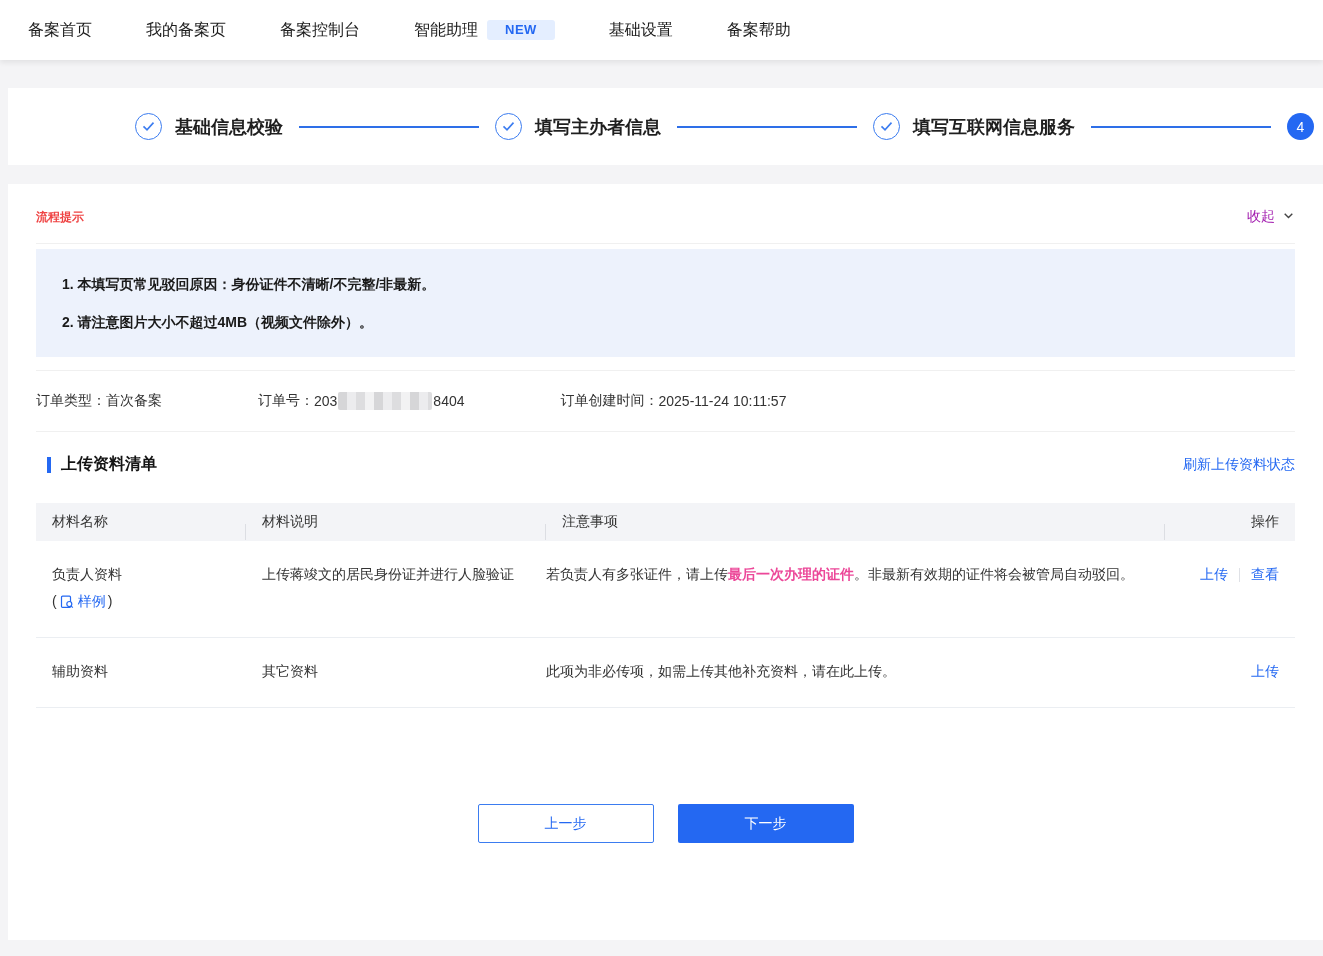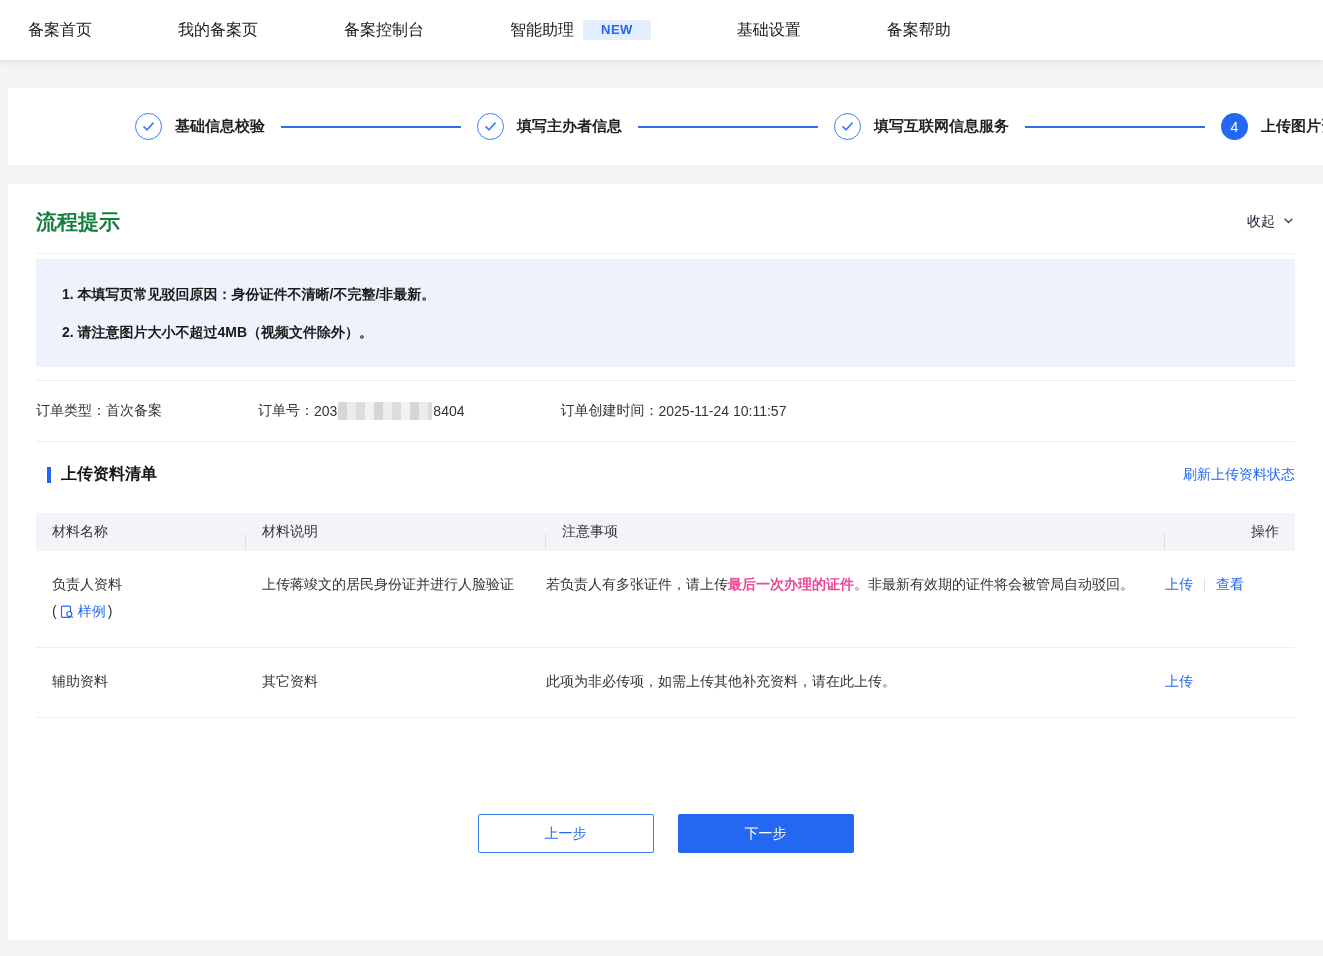--- a/index.html
+++ b/index.html
@@ -6,21 +6,21 @@
   html,body { margin:0; padding:0; }
   body {
     width:1323px; height:956px; overflow:hidden;
     background:#f4f4f6;
     font-family:"Liberation Sans","DejaVu Sans",sans-serif;
     color:#1a1a1a;
   }
   
   .topnav {
     background:#fff; height:60px;
-    display:flex; align-items:center; gap:86px;
+    display:flex; align-items:center; gap:54px;
     padding:0 28px;
     box-shadow:0 3px 5px rgba(0,0,0,0.07);
     position:relative; z-index:2;
   }
   .nav-item { font-size:16px; color:#1c1c1c; display:flex; align-items:center; cursor:pointer; white-space:nowrap; }
   .badge-new {
     margin-left:9px; background:#e4eeff; color:#2468f2;
     font-size:13px; font-weight:700; letter-spacing:.5px;
     padding:2px 18px; border-radius:3px; line-height:16px;
   }
@@ -34,33 +34,33 @@
   .step { display:flex; align-items:center; flex:none; }
   .step-circle {
     width:27px; height:27px; border-radius:50%;
     border:1.6px solid #3b7cf0; background:#fff;
     display:flex; align-items:center; justify-content:center; flex:none;
   }
   .step-circle.current {
     border:none; background:#2468f2; color:#fff;
     font-size:14px; font-weight:500;
   }
-  .step-label { margin:0 16px 0 13px; font-size:15px; font-weight:700; color:#1f1f1f; white-space:nowrap; }
+  .step-label { margin:0 16px 0 13px; font-size:18px; font-weight:700; color:#1f1f1f; white-space:nowrap; }
   .step-line { width:180px; height:2px; background:#2e6fe8; flex:none; margin-right:16px; }
   
   .main-card {
     margin:19px 0 0 8px; width:1315px; height:756px;
     background:#fff; padding:0 28px;
   }
   .section-head {
     display:flex; justify-content:space-between; align-items:center;
     padding:24px 0 17px; border-bottom:1px solid #f0f0f0;
   }
-  .section-title { font-size:21px; font-weight:700; color:#15803d; }
-  .collapse { font-size:14px; color:#0f172a; display:flex; align-items:center; gap:7px; cursor:pointer; }
+  .section-title { font-size:12px; font-weight:700; color:#ef4444; }
+  .collapse { font-size:14px; color:#a21caf; display:flex; align-items:center; gap:7px; cursor:pointer; }
   .notice { margin-top:5px; background:#edf2fc; padding:16px 26px; }
   .notice p { margin:0; font-size:14px; font-weight:600; line-height:38px; color:#1a1a1a; }
   .order-row {
     margin-top:13px; border-top:1px solid #f0f0f0; border-bottom:1px solid #f0f0f0;
     padding:21px 0; font-size:14px; color:#333;
     display:flex; align-items:center;
   }
   .order-item { display:flex; align-items:center; white-space:nowrap; }
   .order-item + .order-item { margin-left:96px; }
   .blur-chip {
@@ -81,21 +81,21 @@
   .th.sep::after { content:""; position:absolute; right:0; top:11px; width:1px; height:16px; background:#dcdee3; }
   .c1 { width:210px; flex:none; }
   .c2 { width:300px; flex:none; }
   .c3 { flex:1; padding-right:24px; }
   .c4 { width:130px; flex:none; text-align:right; padding-right:16px; }
   .trow { display:flex; padding:20px 0 22px; border-bottom:1px solid #ebeef2; color:#333; line-height:27px; align-items:flex-start; }
   .trow .c1,.trow .c2 { padding-left:16px; }
   .sample-line { display:flex; align-items:center; gap:2px; }
   .sample-icon { display:inline-flex; margin:0 2px 0 1px; }
   .note b { font-weight:700; color:#ec4899; }
-  .actions { display:flex; justify-content:flex-start; align-items:center; gap:11px; }
+  .actions { display:flex; justify-content:flex-end; align-items:center; gap:11px; }
   .action-sep { width:1px; height:14px; background:#dfe1e6; }
   
   .footer-buttons { display:flex; justify-content:center; gap:24px; margin-top:96px; }
   .btn {
     width:176px; height:39px; font-size:14px; border-radius:2px;
     display:flex; align-items:center; justify-content:center; cursor:pointer;
   }
   .btn-secondary { background:#fff; border:1px solid #3b7cf0; color:#2468f2; }
   .btn-primary { background:#2468f2; border:none; color:#fff; }
 </style>

